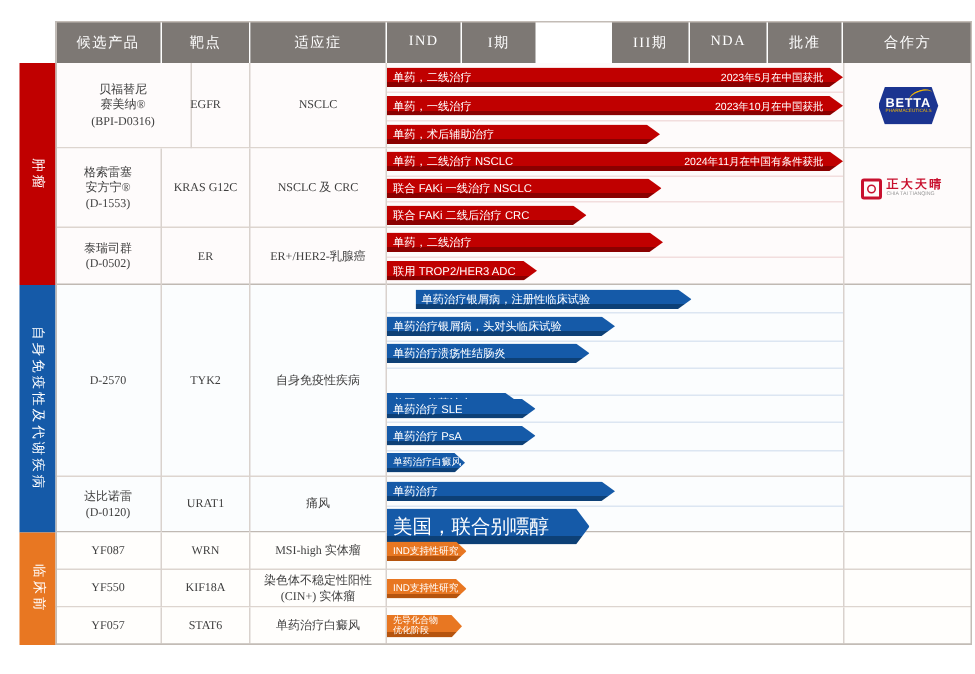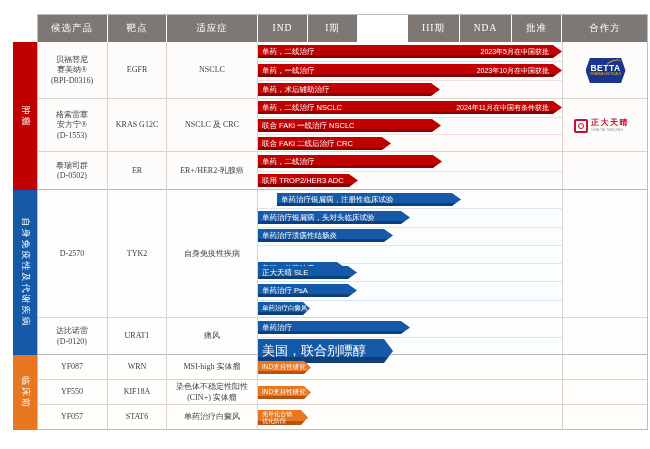--- a/index.html
+++ b/index.html
@@ -52,21 +52,21 @@
     <div class="abs hcell" style="left: 37px; top: 14px; width: 71px; height: 28px;">候选产品</div>
     <div class="abs hcell" style="left: 108px; top: 14px; width: 59px; height: 28px;">靶点</div>
     <div class="abs hcell" style="left: 167px; top: 14px; width: 91px; height: 28px;">适应症</div>
     <div class="abs hcell" style="left: 258px; top: 14px; width: 50px; height: 28px;">IND</div>
     <div class="abs hcell" style="left: 308px; top: 14px; width: 50px; height: 28px;">I期</div>
     <div class="abs hcell" style="left: 408px; top: 14px; width: 52px; height: 28px;">III期</div>
     <div class="abs hcell" style="left: 460px; top: 14px; width: 52px; height: 28px;">NDA</div>
     <div class="abs hcell" style="left: 512px; top: 14px; width: 50px; height: 28px;">批准</div>
     <div class="abs hcell" style="left: 562px; top: 14px; width: 86px; height: 28px; border-right: none;">合作方</div>
     <div class="abs rowrect" style="left: 37px; top: 42px; width: 611px; height: 57px; background: rgb(254, 251, 251); border-bottom: 1px solid rgb(221, 213, 207);"></div>
-    <div class="abs cell" style="left: 37px; top: 42px; width: 71px; height: 57px;">
+    <div class="abs cell" style="left: 37px; top: 42px; width: 91px; height: 57px;">
       <div>贝福替尼</div>
       <div>赛美纳®</div>
       <div>(BPI-D0316)</div>
     </div>
     <div class="abs cell" style="left: 108px; top: 42px; width: 59px; height: 57px;">EGFR</div>
     <div class="abs cell" style="left: 167px; top: 42px; width: 91px; height: 57px;">
       <div>NSCLC</div>
     </div>
     <div class="abs cell" style="left: 562px; top: 42px; width: 86px; height: 57px; border-right: none; border-left: 1px solid rgb(217, 210, 205);">
       <div class="betta" style="width: 40px; height: 25px; background: rgb(27, 52, 144); color: rgb(255, 255, 255);">
@@ -162,21 +162,21 @@
     <div class="bar" style="left: 258px; top: 211px; width: 152px; height: 13px; background: linear-gradient(rgb(21, 90, 168) 0px, rgb(21, 90, 168) 76%, rgb(13, 64, 118) 76%, rgb(13, 64, 118) 100%); clip-path: polygon(0px 0px, calc(100% - 9px) 0px, 100% 50%, calc(100% - 9px) 100%, 0px 100%); font-size: 7.5px;">
       <span class="blabel">单药治疗银屑病，头对头临床试验</span>
     </div>
     <div class="bar" style="left: 258px; top: 229px; width: 135px; height: 13px; background: linear-gradient(rgb(21, 90, 168) 0px, rgb(21, 90, 168) 76%, rgb(13, 64, 118) 76%, rgb(13, 64, 118) 100%); clip-path: polygon(0px 0px, calc(100% - 9px) 0px, 100% 50%, calc(100% - 9px) 100%, 0px 100%); font-size: 7.5px;">
       <span class="blabel">单药治疗溃疡性结肠炎</span>
     </div>
     <div class="bar" style="left: 258px; top: 248px; width: 88px; height: 13px; background: linear-gradient(rgb(21, 90, 168) 0px, rgb(21, 90, 168) 76%, rgb(13, 64, 118) 76%, rgb(13, 64, 118) 100%); clip-path: polygon(0px 0px, calc(100% - 9px) 0px, 100% 50%, calc(100% - 9px) 100%, 0px 100%); font-size: 7.5px; margin-top: 14px;">
       <span class="blabel">美国，单药治疗</span>
     </div>
     <div class="bar" style="left: 258px; top: 266px; width: 99px; height: 13px; background: linear-gradient(rgb(21, 90, 168) 0px, rgb(21, 90, 168) 76%, rgb(13, 64, 118) 76%, rgb(13, 64, 118) 100%); clip-path: polygon(0px 0px, calc(100% - 9px) 0px, 100% 50%, calc(100% - 9px) 100%, 0px 100%); font-size: 7.5px;">
-      <span class="blabel">正大天晴 SLE</span>
+      <span class="blabel">单药治疗 SLE</span>
     </div>
     <div class="bar" style="left: 258px; top: 284px; width: 99px; height: 13px; background: linear-gradient(rgb(21, 90, 168) 0px, rgb(21, 90, 168) 76%, rgb(13, 64, 118) 76%, rgb(13, 64, 118) 100%); clip-path: polygon(0px 0px, calc(100% - 9px) 0px, 100% 50%, calc(100% - 9px) 100%, 0px 100%); font-size: 7.5px;">
       <span class="blabel">单药治疗 PsA</span>
     </div>
     <div class="bar" style="left: 258px; top: 302px; width: 52px; height: 13px; background: linear-gradient(rgb(21, 90, 168) 0px, rgb(21, 90, 168) 76%, rgb(13, 64, 118) 76%, rgb(13, 64, 118) 100%); clip-path: polygon(0px 0px, calc(100% - 7px) 0px, 100% 50%, calc(100% - 7px) 100%, 0px 100%); font-size: 6.5px;">
       <span class="blabel">单药治疗白癜风</span>
     </div>
     <div class="abs rowrect" style="left: 37px; top: 318px; width: 611px; height: 37px; background: rgb(251, 253, 254); border-bottom: 1px solid rgb(192, 185, 179);"></div>
     <div class="abs cell" style="left: 37px; top: 318px; width: 71px; height: 37px;">
       <div>达比诺雷</div>

